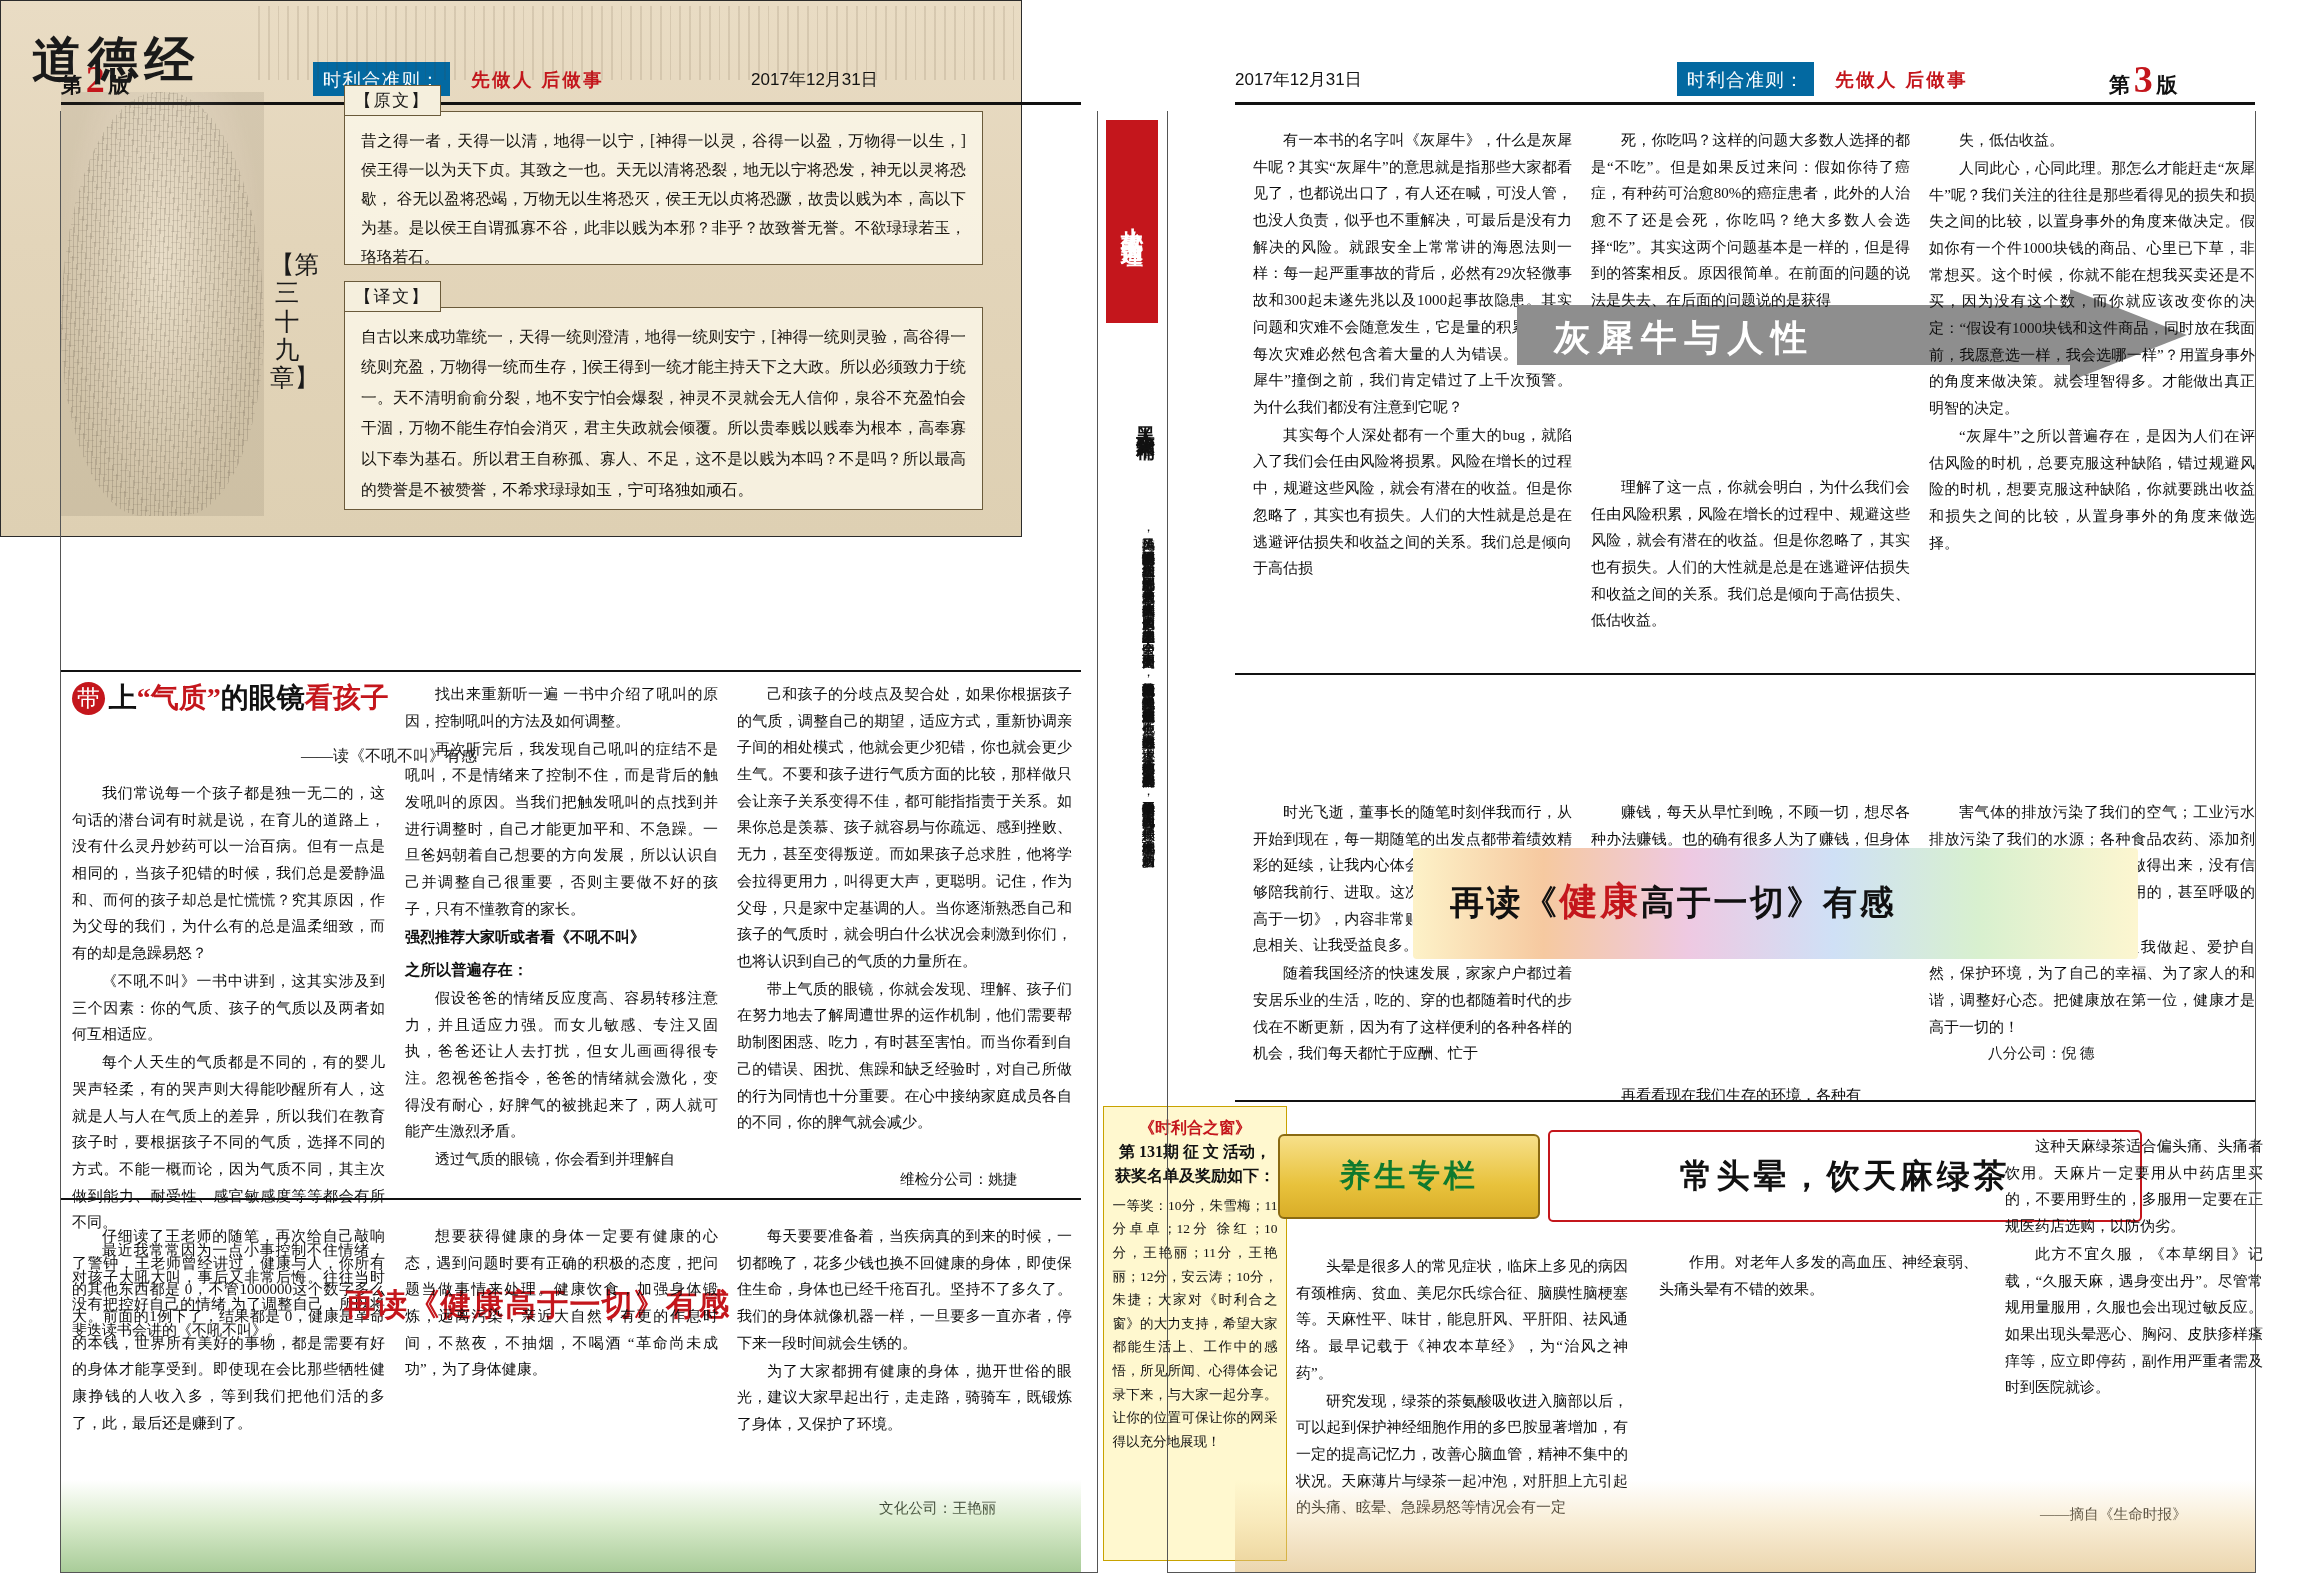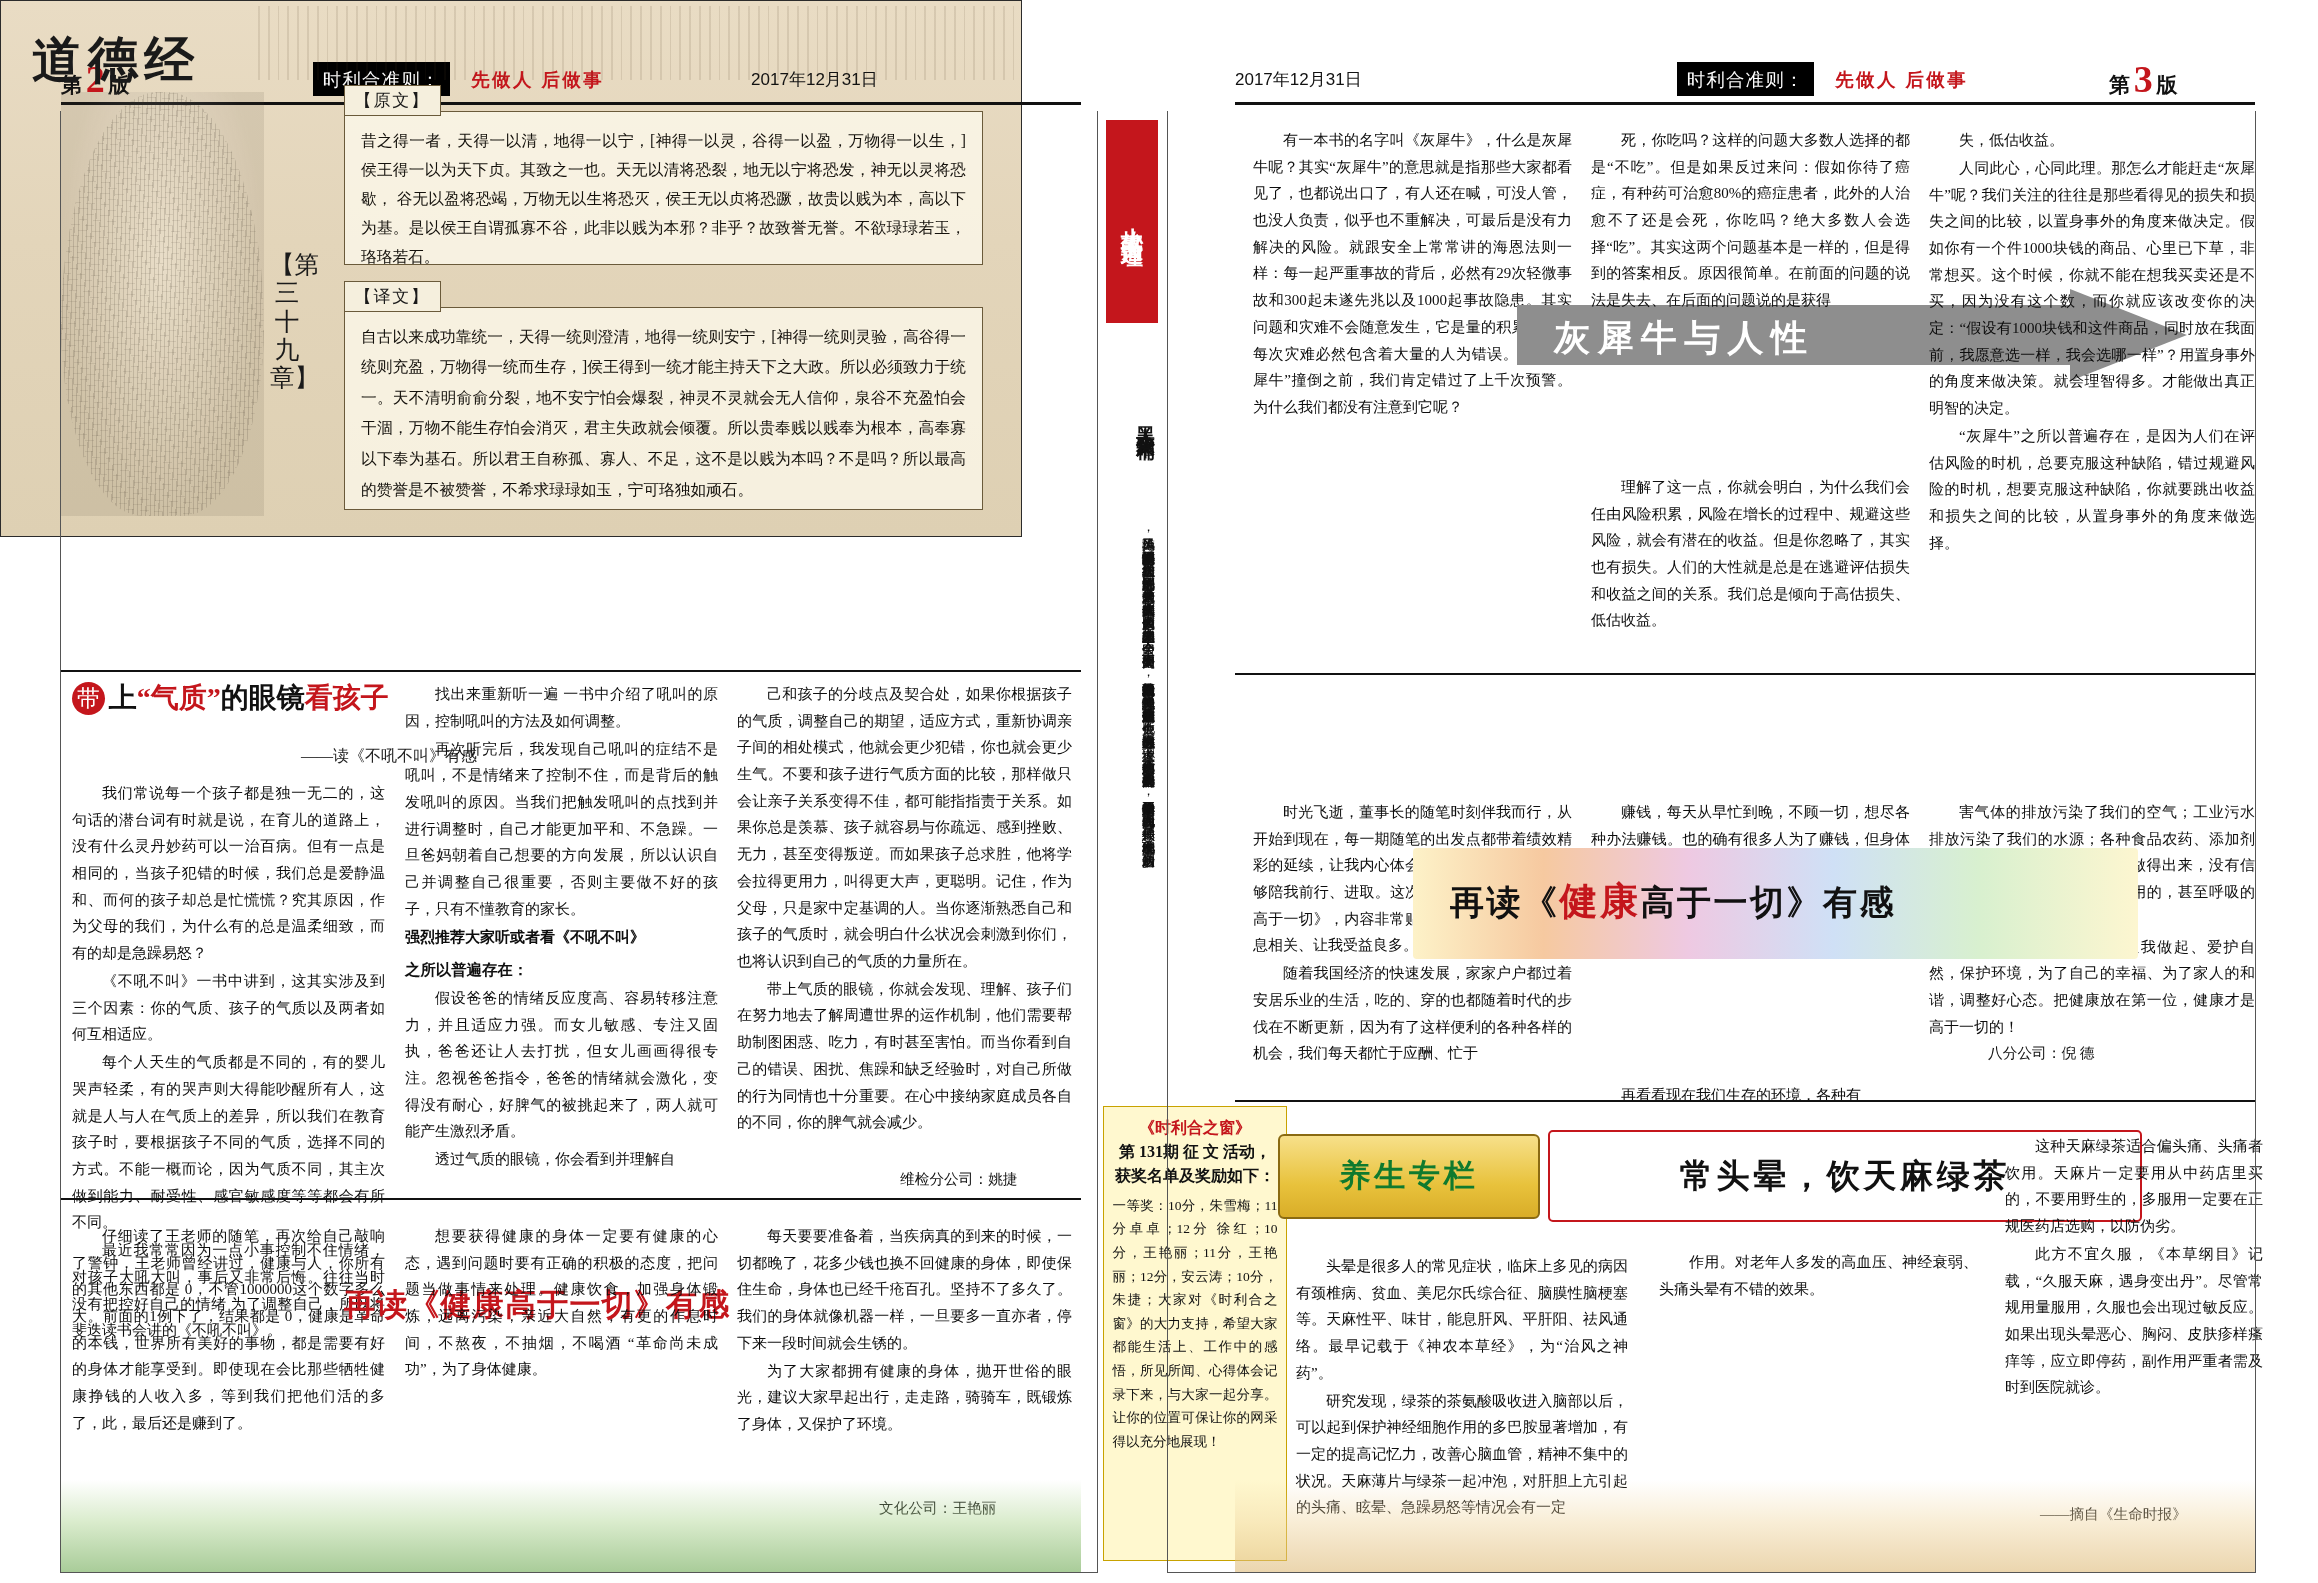--- a/index.html
+++ b/index.html
@@ -7,21 +7,21 @@
   .page{position:relative;width:2319px;height:1584px;background:#ffffff;overflow:hidden;}
 
   
   .masthead{position:absolute;height:44px;display:flex;align-items:center;}
   .mh-left{left:61px;top:57px;width:1020px;}
   .mh-right{left:1235px;top:57px;width:1020px;}
   .pagenum{display:flex;align-items:baseline;font-family:"Liberation Serif","DejaVu Serif",serif;font-weight:bold;}
   .pagenum .cn{font-size:21px;color:#111;}
   .pagenum .num{font-size:38px;color:#c4161c;font-family:"Liberation Serif",serif;font-weight:bold;padding:0 3.7px;line-height:1;}
   .motto{display:flex;align-items:center;}
-  .motto .tag{background:#000000;color:#ffffff;font-size:18.4px;padding:4.9px 9.8px;letter-spacing:1.2px;white-space:nowrap;}
+  .motto .tag{background:#0369a1;color:#ffffff;font-size:18.4px;padding:4.9px 9.8px;letter-spacing:1.2px;white-space:nowrap;}
   .motto .txt{color:#c4161c;font-size:18.4px;font-weight:bold;margin-left:21px;letter-spacing:2.5px;white-space:nowrap;}
   .datestr{font-size:17px;color:#111;}
   .rule{position:absolute;height:2.5px;background:#111;}
 
   
   .laozi{left:61px;top:120px;width:1020px;height:535px;
     background:linear-gradient(180deg,#e9dcc4 0%,#e3d5ba 45%,#ded0b3 100%);
     border:1.2px solid #2b2b2b;overflow:hidden;}
   .laozi-title{position:absolute;left:32px;top:27px;font-family:"Liberation Serif","DejaVu Serif",serif;
      font-size:50px;font-weight:bold;color:#1a1a1a;letter-spacing:6.1px;}
@@ -224,20 +224,21 @@
     <div class="hd">《时利合之窗》</div>
     <div class="hd" style="color:#111;">第 131期 征 文 活动，获奖名单及奖励如下：</div>
     <div class="bd" style="margin-top:6.1px;">一等奖：10分，朱雪梅；11分卓卓；12分 徐红；10分，王艳丽；11分，王艳丽；12分，安云涛；10分，朱捷；大家对《时利合之窗》的大力支持，希望大家都能生活上、工作中的感悟，所见所闻、心得体会记录下来，与大家一起分享。让你的位置可保让你的网采得以充分地展现！</div>
   </div>
 
   <div class="thin" style="left:1097px;top:111px;width:1.2px;height:1462px;"></div>
   <div class="thin" style="left:1167px;top:111px;width:1.2px;height:1462px;"></div>
 
   <div class="art col" style="left:1253px;top:127px;width:319px;">
     <p>有一本书的名字叫《灰犀牛》，什么是灰犀牛呢？其实“灰犀牛”的意思就是指那些大家都看见了，也都说出口了，有人还在喊，可没人管，也没人负责，似乎也不重解决，可最后是没有力解决的风险。就跟安全上常常讲的海恩法则一样：每一起严重事故的背后，必然有29次轻微事故和300起未遂先兆以及1000起事故隐患。其实问题和灾难不会随意发生，它是量的积累结果。每次灾难必然包含着大量的人为错误。在被“灰犀牛”撞倒之前，我们肯定错过了上千次预警。为什么我们都没有注意到它呢？</p>
+    <p>其实每个人深处都有一个重大的bug，就陷入了我们会任由风险将损累。风险在增长的过程中，规避这些风险，就会有潜在的收益。但是你忽略了，其实也有损失。人们的大性就是总是在逃避评估损失和收益之间的关系。我们总是倾向于高估损</p>
   </div>
 
   <div class="arrowwrap">
     <div class="tail"></div>
     <div class="head"></div>
     <div class="atxt">灰犀牛与人性</div>
   </div>
 
   <div class="art col" style="left:1591px;top:127px;width:319px;">
     <p style="visibility:hidden;height:0;overflow:hidden;margin:0;">其实每个人深处都有一个重大的bug，就陷入了我们会任由风险将损累。风险在增长的过程中，规避这些风险，就会有潜在的收益。但是你忽略了，其实也有损失。人们的大性就是总是在逃避评估损失和收益之间的关系。我们总是倾向于高估损</p>

